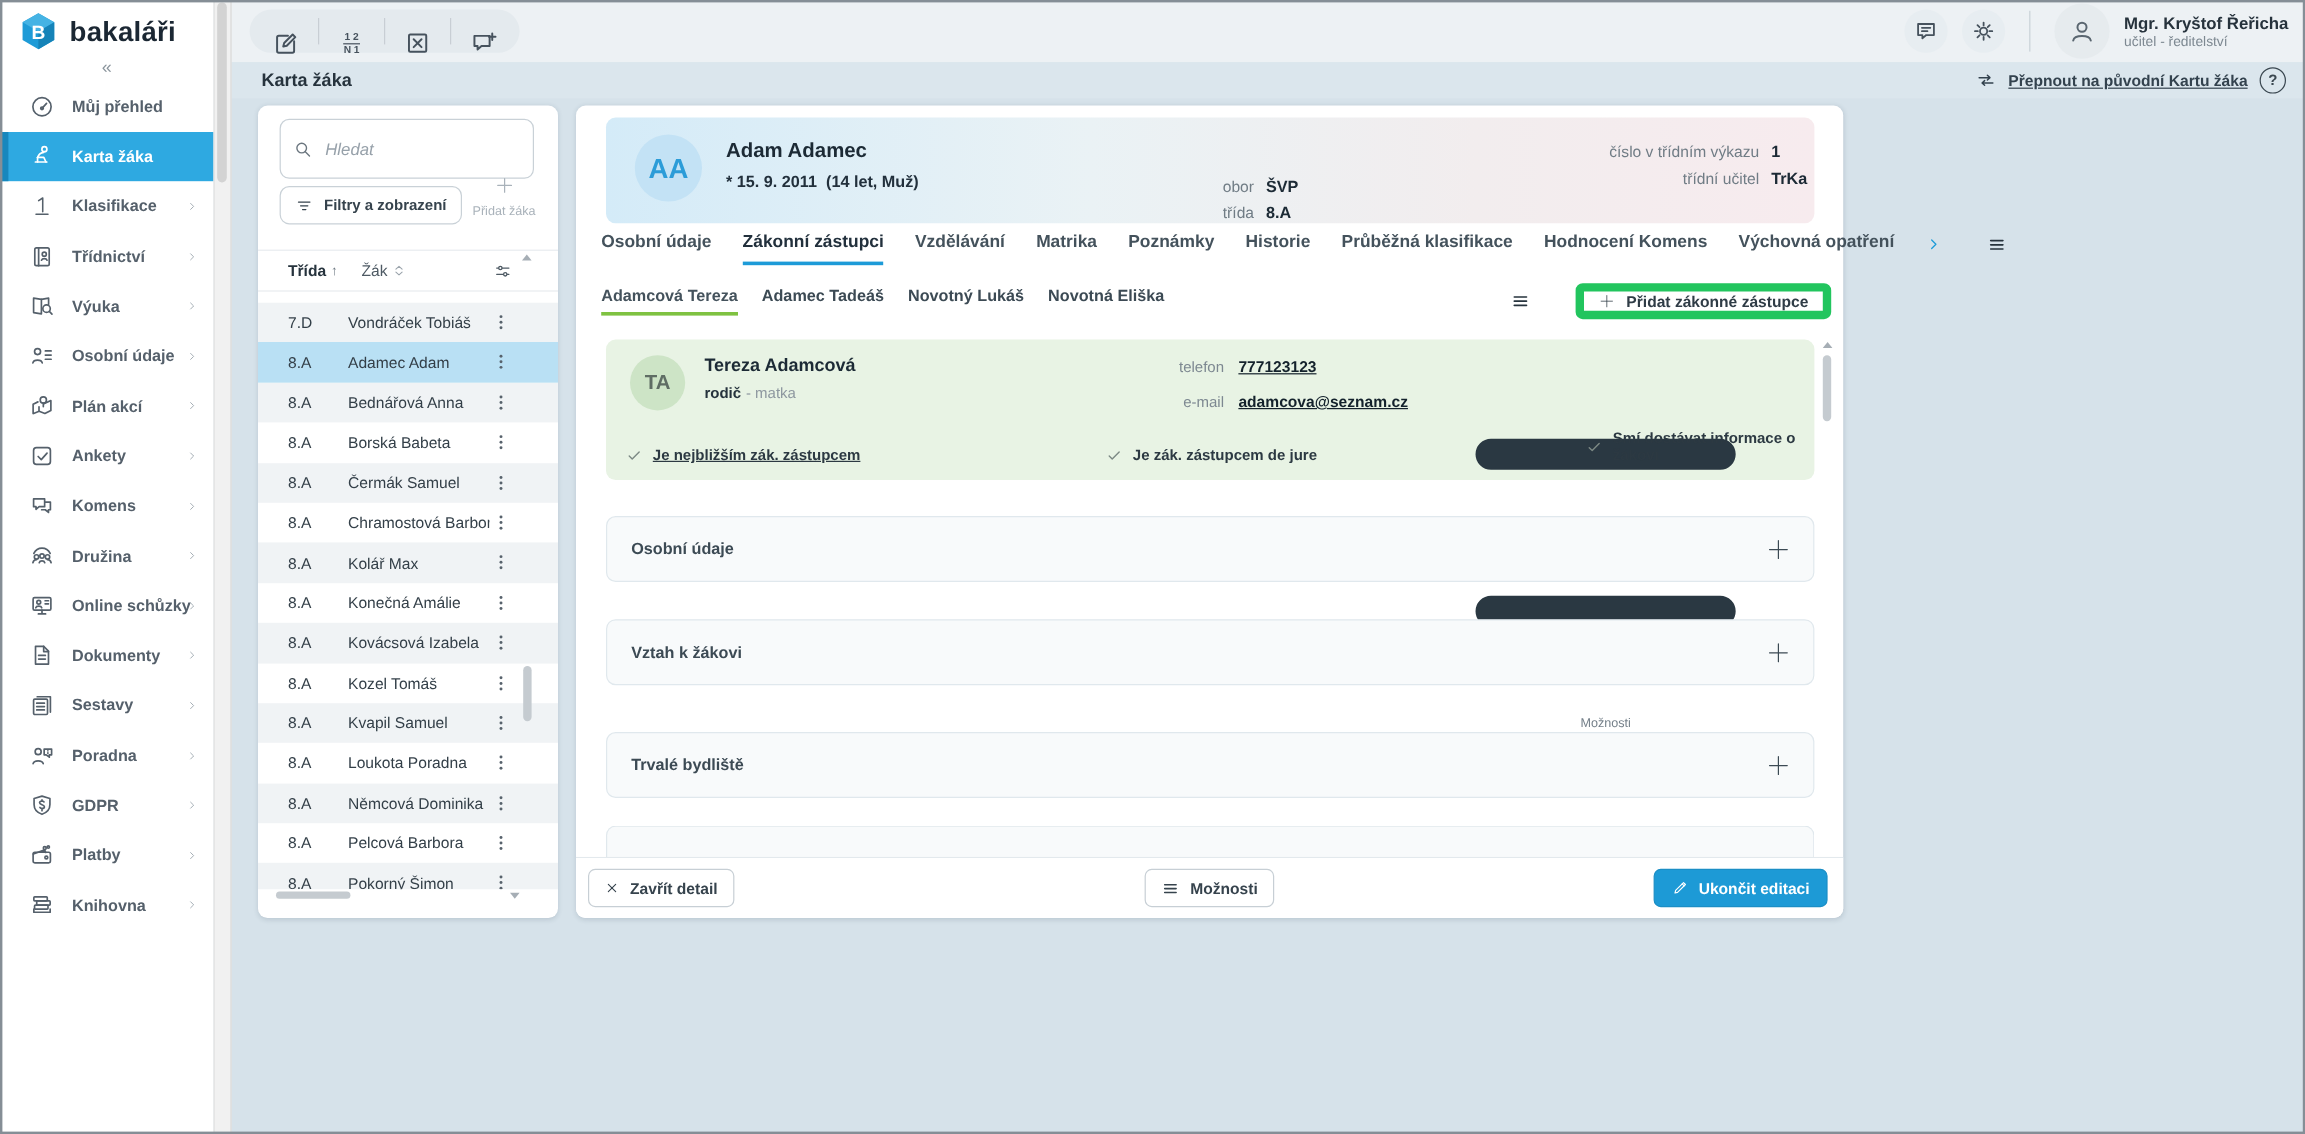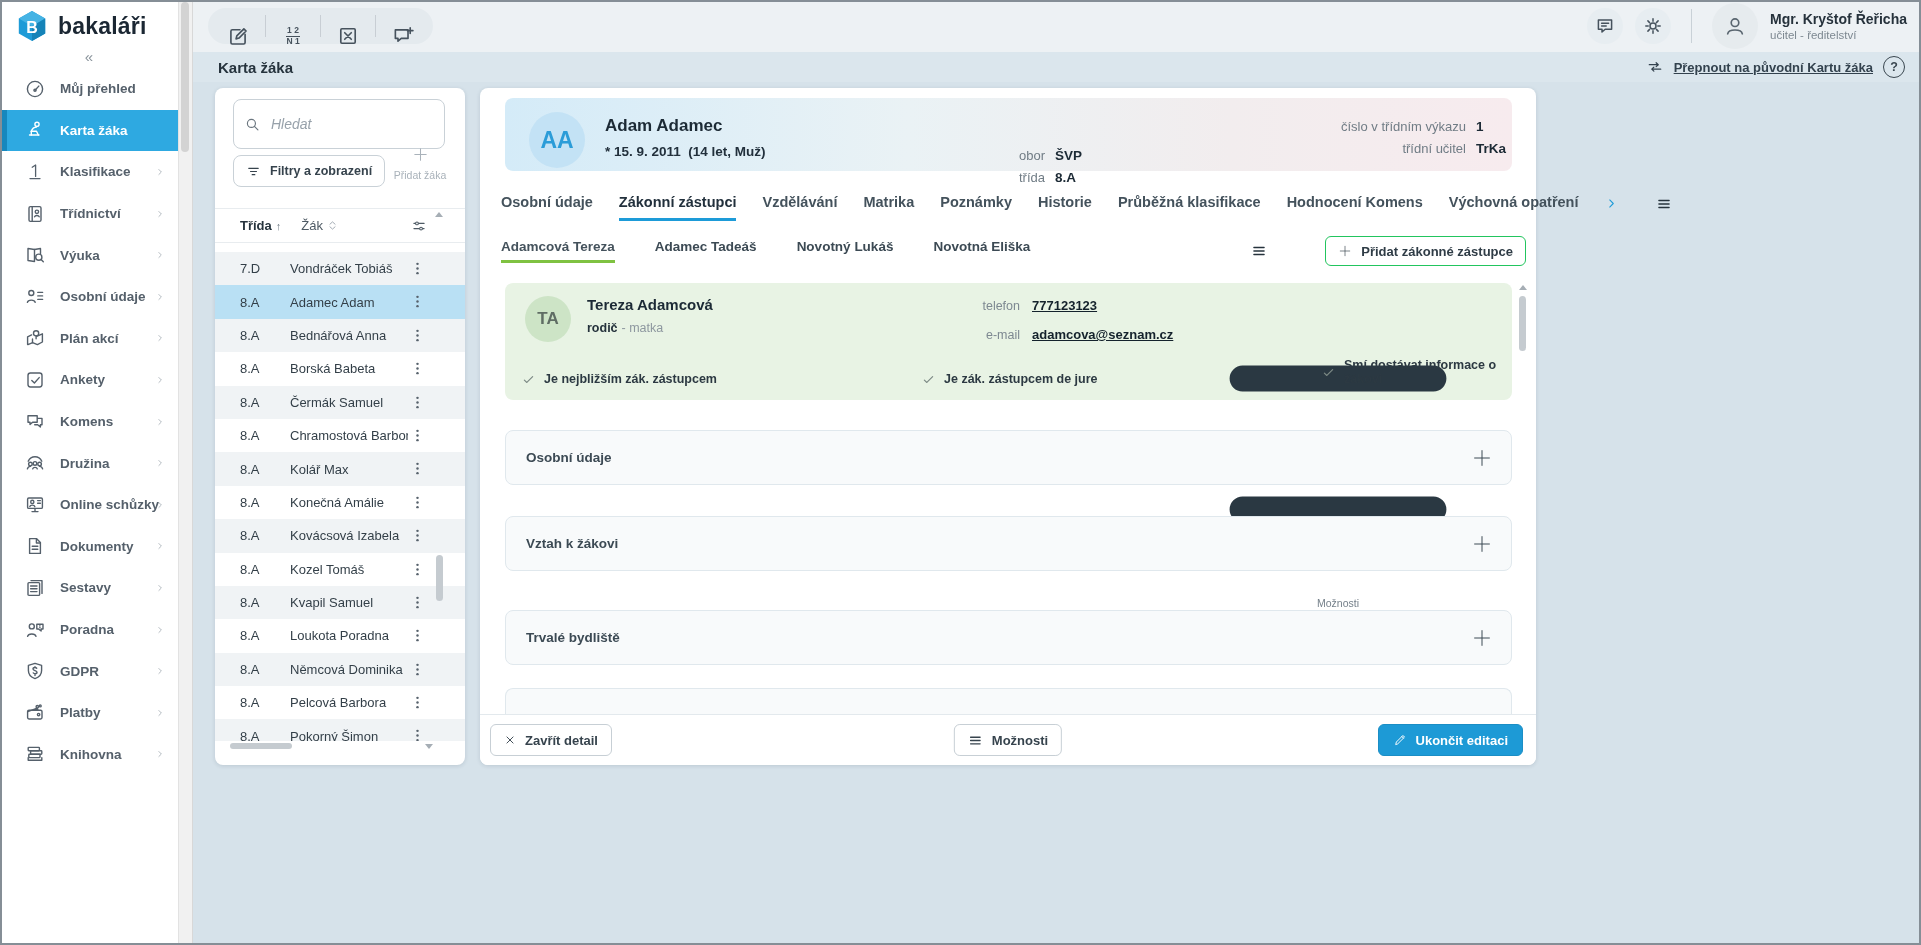--- a/index.html
+++ b/index.html
@@ -88,64 +88,64 @@
   .rname{width:118px;white-space:nowrap;overflow:hidden;flex:none;}
   .rkebab{position:absolute;left:194px;top:8px;width:17px;height:17px;color:#57626c;cursor:pointer;}
   .vthumb{position:absolute;left:221px;top:467px;width:7px;height:46px;background:#c5cbd0;border-radius:4px;cursor:grab;}
   .tri-down{position:absolute;left:210px;top:656px;width:0;height:0;border-left:4px solid transparent;
             border-right:4px solid transparent;border-top:5px solid #a6aeb5;cursor:pointer;}
   .hthumb{position:absolute;left:15px;top:655px;width:62px;height:6px;background:#c5cbd0;border-radius:3px;cursor:grab;}
 
   
   .detailpanel{position:absolute;left:480px;top:88px;width:1056px;height:677px;background:#fff;border-radius:8px;
                box-shadow:0 1px 4px rgba(30,50,70,.14);}
-  .studentcard{position:absolute;left:25px;top:10px;width:1007px;height:73px;border-radius:8px;
+  .studentcard{position:absolute;left:25px;top:10px;width:1007px;height:88px;border-radius:8px;
                background:linear-gradient(90deg,#d4ebf8 0%,#eaf2f5 40%,#f2edee 72%,#f7ebee 100%);}
   .s-avatar{position:absolute;left:24px;top:14px;width:56px;height:56px;border-radius:50%;background:#c3e2f5;
             color:#2b9cd8;font-size:23px;font-weight:700;display:flex;align-items:center;justify-content:center;}
   .s-name{position:absolute;left:100px;top:18px;font-size:17px;font-weight:700;color:#1c2a35;}
   .s-birth{position:absolute;left:100px;top:46px;font-size:13.5px;font-weight:600;color:#22303c;white-space:pre;}
   .fieldgrid{position:absolute;top:21px;display:grid;column-gap:10px;row-gap:7px;font-size:13px;align-items:baseline;}
   .fg-left{left:440px;grid-template-columns:100px auto;margin-top:29px;}
   .fg-right{right:6px;grid-template-columns:230px auto;}
   .flabel{text-align:right;color:#707c85;}
   .fvalue{font-weight:700;color:#1c2a35;font-size:13.5px;}
   .tabs{position:absolute;left:21px;right:14px;top:106px;display:flex;align-items:flex-start;gap:26px;
         font-size:14.5px;font-weight:600;color:#44525c;}
   .tab{padding-bottom:8px;cursor:pointer;white-space:nowrap;border-bottom:3px solid transparent;}
   .tab.active{color:#22303c;border-bottom-color:#1d9bd8;}
   .tabs-more{width:13px;height:13px;color:#1d9bd8;margin-left:auto;margin-top:3px;cursor:pointer;flex:none;}
   .tabs-menu{width:16px;height:16px;color:#26333d;margin-left:12px;margin-top:2px;cursor:pointer;flex:none;}
-  .subtabs{position:absolute;left:21px;right:10px;top:148px;display:flex;align-items:center;gap:40px;
+  .subtabs{position:absolute;left:21px;right:10px;top:148px;display:flex;align-items:center;gap:20px;
            font-size:13.5px;font-weight:600;color:#3c4a54;}
   .subtab{padding-bottom:6px;border-bottom:3px solid transparent;cursor:pointer;white-space:nowrap;}
   .subtab.active{border-bottom-color:#7fc241;color:#44525c;}
   .sub-menu{width:16px;height:16px;color:#26333d;margin-left:auto;cursor:pointer;flex:none;}
-  .addguardian{height:30px;border:1px solid #22c55e;border-radius:6px;background:#fff;display:flex;align-items:center;
+  .addguardian{height:30px;border:7px solid #22c55e;border-radius:6px;background:#fff;display:flex;align-items:center;
                gap:9px;padding:0 12px;margin-left:18px;font-family:inherit;font-size:13px;font-weight:600;
                color:#2f3c46;cursor:pointer;flex:none;}
   .agplus{width:14px;height:14px;color:#2f3c46;}
 
   .gcard{position:absolute;left:25px;top:195px;width:1007px;height:117px;background:#e8f3e4;border-radius:8px;}
   .g-avatar{position:absolute;left:20px;top:13px;width:46px;height:46px;border-radius:50%;background:#cde4c6;
             color:#5f6d64;font-size:17px;font-weight:600;display:flex;align-items:center;justify-content:center;}
   .g-name{position:absolute;left:82px;top:13px;font-size:15px;font-weight:700;color:#1c2a35;}
   .g-rel{position:absolute;left:82px;top:38px;font-size:12.5px;color:#8d979f;}
   .g-rel b{color:#25323c;font-weight:700;margin-right:4px;}
   .g-contacts{position:absolute;left:375px;top:15px;display:grid;grid-template-columns:140px auto;
               column-gap:12px;row-gap:14px;font-size:12.5px;align-items:center;}
   .g-contacts .clabel{text-align:right;color:#7d8891;}
   .g-contacts a{font-size:13px;font-weight:700;color:#14222c;text-decoration:underline;cursor:pointer;}
   .g-options{position:absolute;right:24px;top:11px;text-align:center;cursor:pointer;}
   .g-opt-icon{width:17px;height:17px;color:#2a3842;margin:0 auto;}
   .g-opt-label{font-size:10.5px;color:#75808a;margin-top:3px;}
   .check{position:absolute;bottom:14px;font-size:12.5px;font-weight:600;color:#2c3942;
          display:flex;gap:9px;align-items:center;}
   .check .ck{width:13px;height:13px;color:#7d8a85;flex:none;}
-  .check:nth-of-type(1){left:17px;}
+  .check:nth-of-type(1){left:17px;text-decoration:underline;}
   .check:nth-of-type(2){left:417px;}
   .check:nth-of-type(3){left:817px;}
 
   .section{position:absolute;left:25px;width:1007px;height:55px;background:#f8fafb;border:1px solid #e0e8ed;
            border-radius:8px;display:flex;align-items:center;box-sizing:border-box;cursor:pointer;}
   .stitle{margin-left:20px;font-size:13.5px;font-weight:600;color:#3c4a54;}
   .plusbig{position:absolute;right:18px;top:16px;width:22px;height:22px;color:#3c4a54;}
   .section.partial{height:27px;border-bottom:none;border-radius:8px 8px 0 0;}
 
   .dfooter{position:absolute;left:0;right:0;bottom:0;height:50px;background:#fff;border-top:1px solid #e3e9ed;

